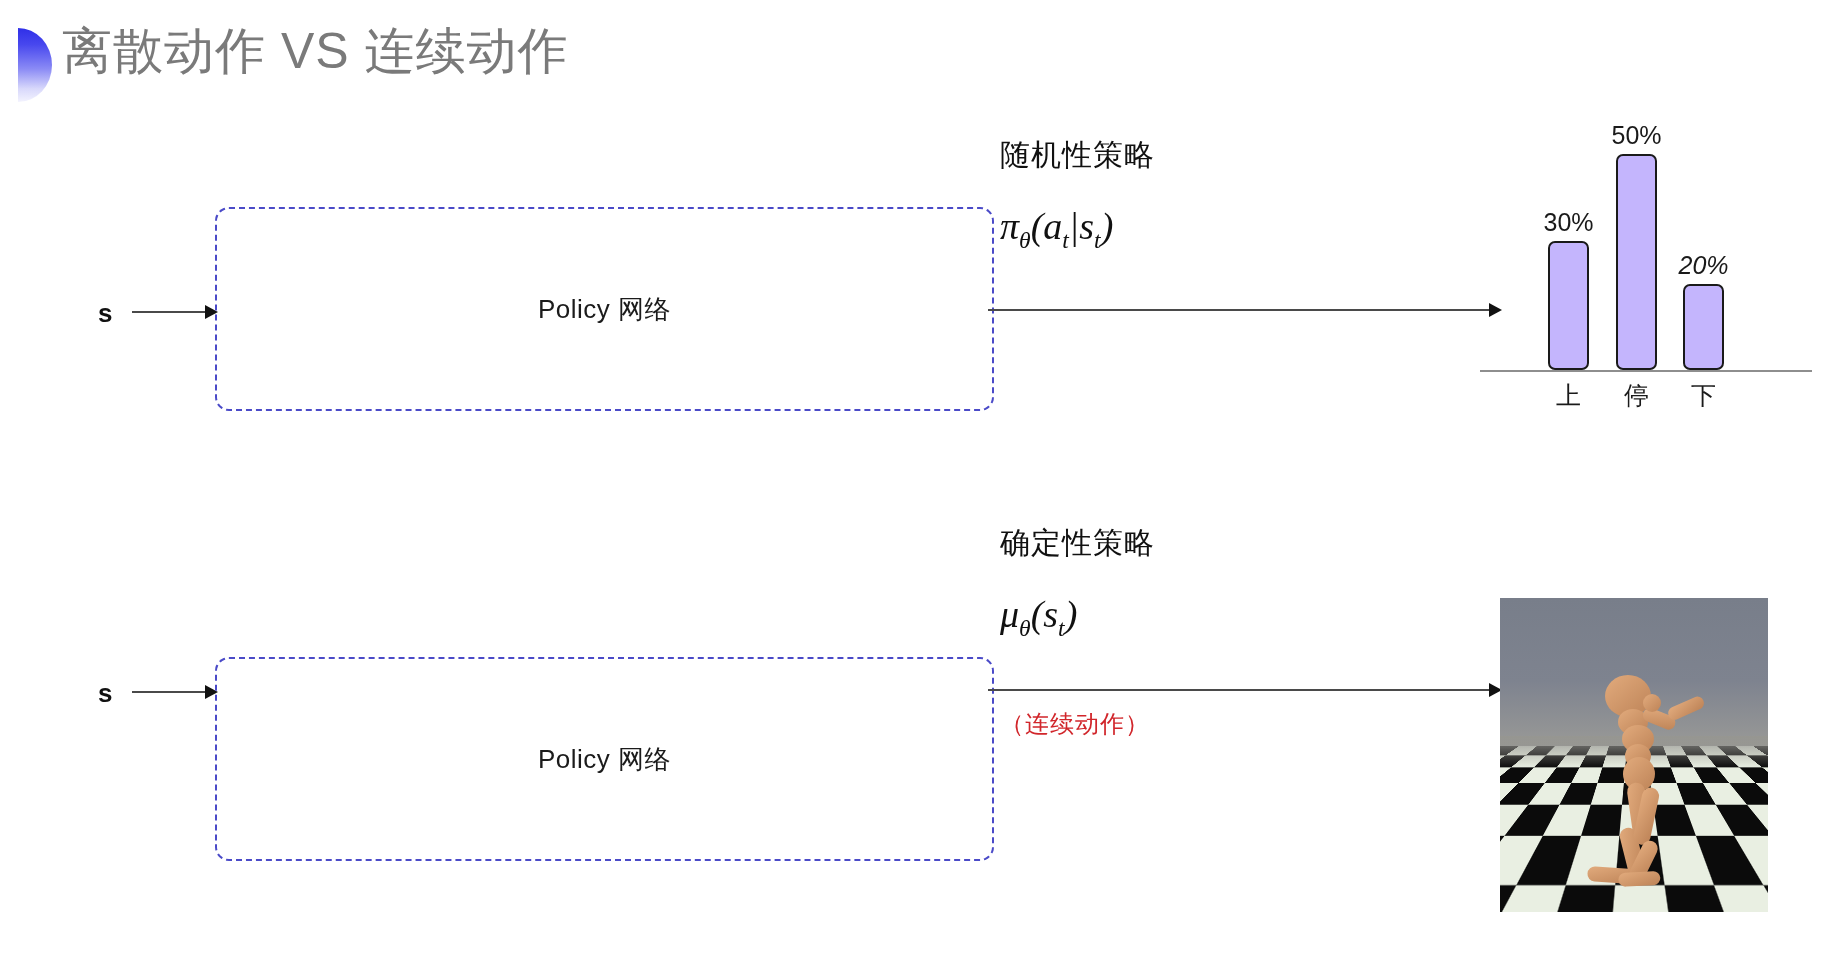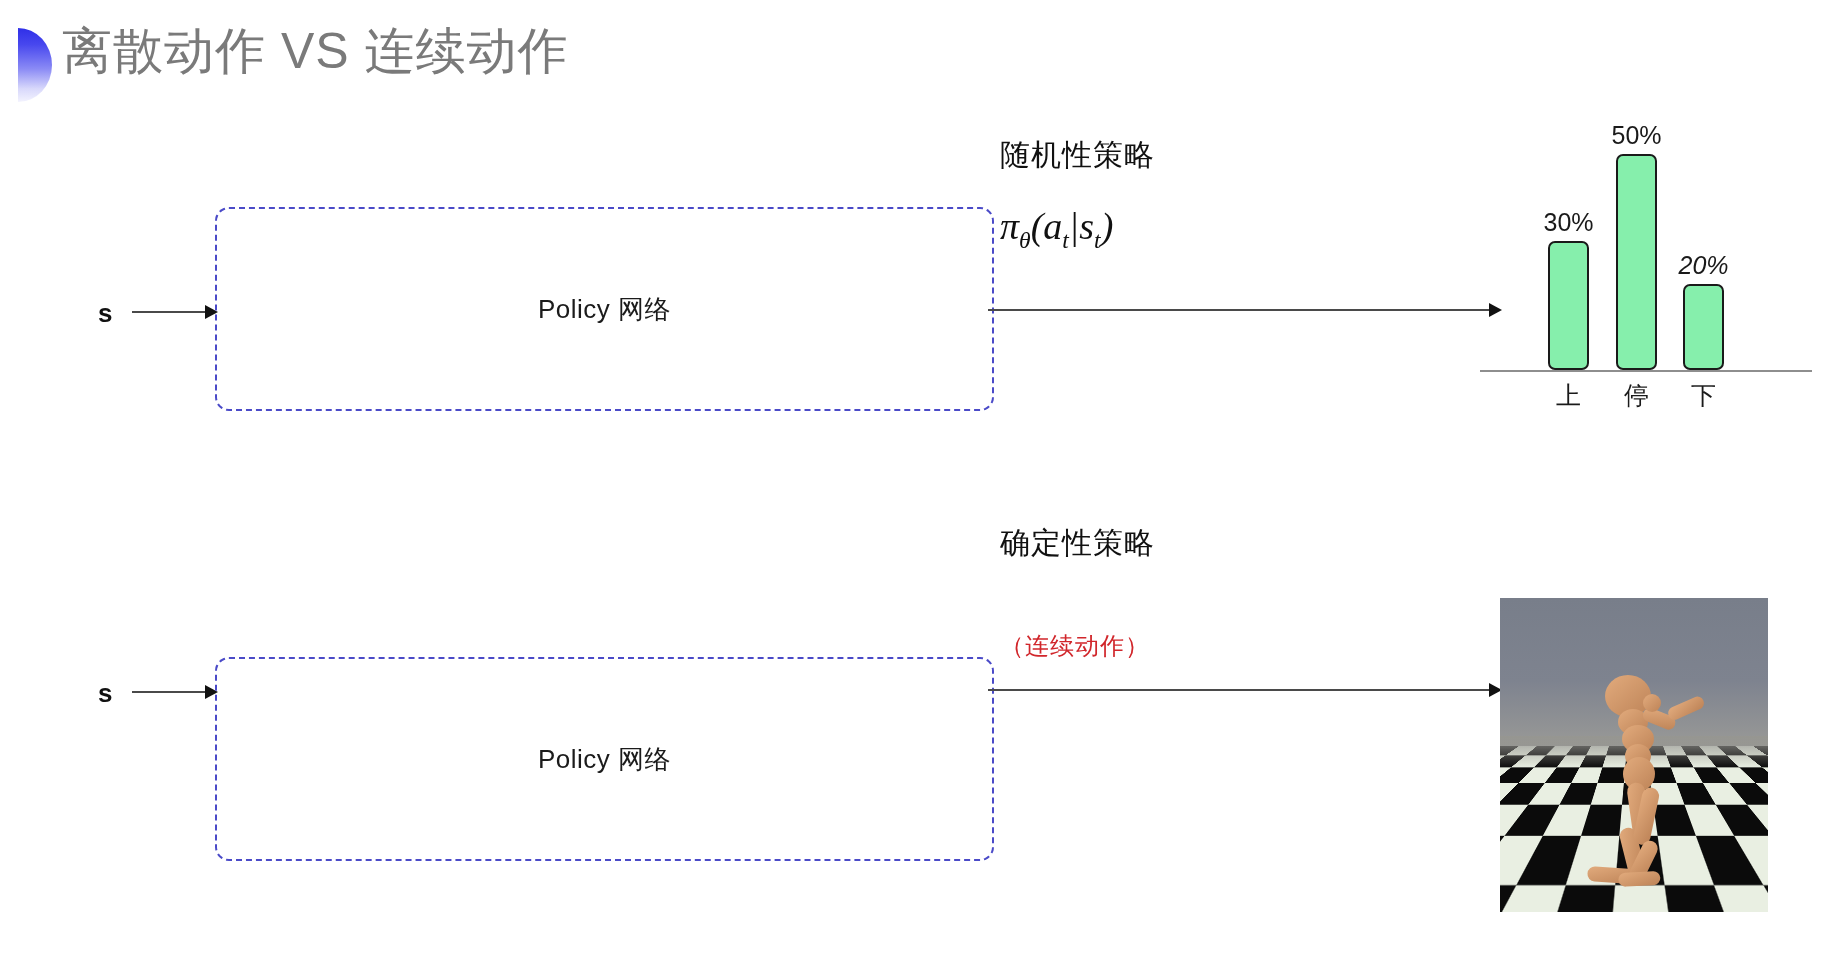--- a/index.html
+++ b/index.html
@@ -79,21 +79,21 @@
   #anno-top{left:1000px;top:135px;}
   #anno-bottom{left:1000px;top:523px;}
 
   
   .chart{position:absolute;left:1470px;top:96px;width:340px;height:330px;}
   .chart .baseline{
     position:absolute;left:10px;bottom:54px;width:332px;height:2px;background:#8e8e8e;
   }
   .chart .bar-wrap{
     position:absolute;bottom:56px;width:41px;border:2.5px solid #1a1a1a;
-    border-radius:7px;background:#86efac;box-sizing:border-box;
+    border-radius:7px;background:#c4b5fd;box-sizing:border-box;
   }
   .chart .bar-value{
     position:absolute;left:50%;transform:translateX(-50%);
     bottom:100%;margin-bottom:6px;font-size:25px;color:#1a1a1a;white-space:nowrap;
   }
   .chart .bar-cat{
     position:absolute;bottom:14px;left:50%;transform:translateX(-50%);
     font-size:25px;color:#1a1a1a;white-space:nowrap;
   }
   .chart .cat-slot{position:absolute;bottom:0;width:41px;height:46px;}
@@ -190,20 +190,23 @@
     <div class="box-label nosel">Policy 网络</div>
   </div>
 
   <div class="arrow" id="arrow-out-bottom">
     <div class="shaft"></div>
     <div class="head"></div>
   </div>
 
   <div class="anno" id="anno-bottom">
     <div class="anno-title nosel">确定性策略</div>
+    <div class="anno-formula nosel">
+      <span>μ</span><sub>θ</sub><span>(</span><span>s</span><sub>t</sub><span>)</span>
+    </div>
     <div class="anno-note nosel">（连续动作）</div>
   </div>
 
   <div class="sim">
     <div class="sky"></div>
     <div class="floor"></div>
     <div class="floor-haze"></div>
     <svg class="figure" viewBox="0 0 268 314">
       <defs>
         <linearGradient id="skin" x1="0" y1="0" x2="1" y2="1">

